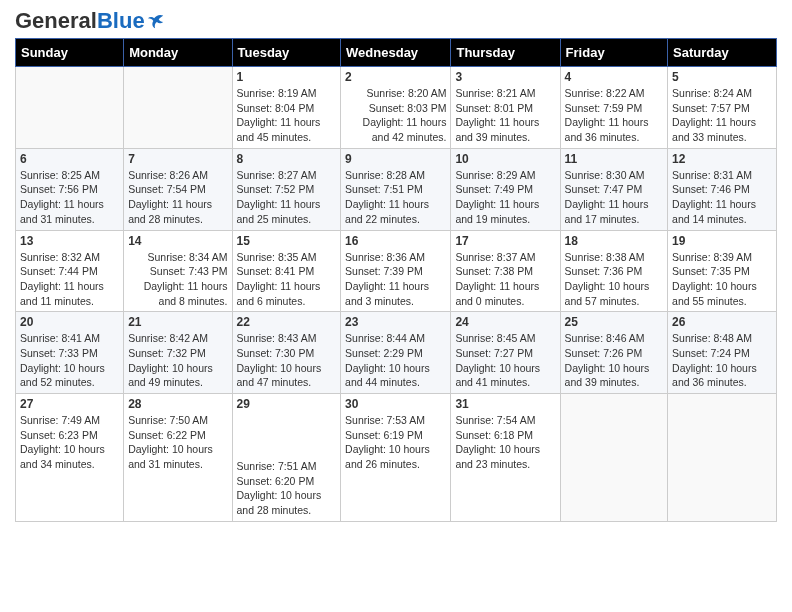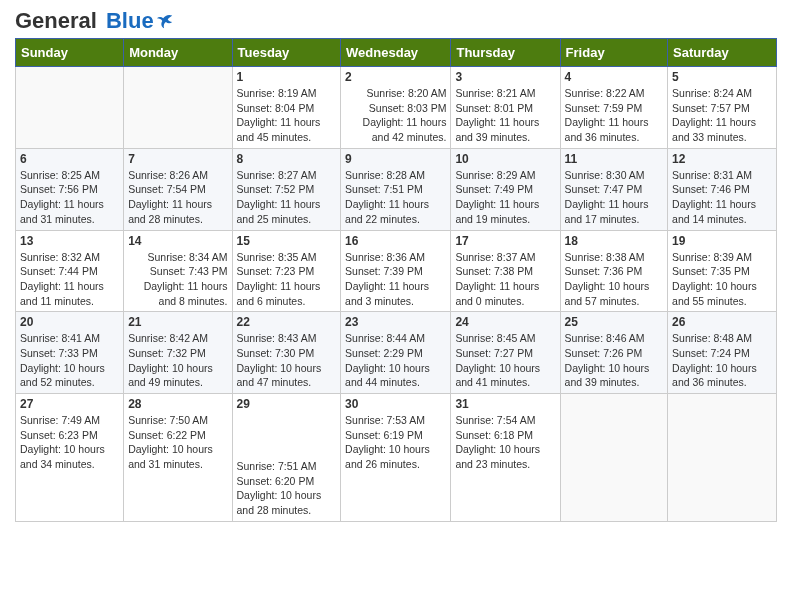--- a/index.html
+++ b/index.html
@@ -24,21 +24,21 @@
     }
     .logo-text {
       display: flex;
       align-items: center;
       font-size: 22px;
       font-weight: bold;
       color: #333;
       line-height: 1;
     }
     .logo-general { color: #333; }
-    .logo-blue { color: #1a6bbf; padding-left: 9px; }
+    .logo-blue { color: #1a6bbf; }
     .logo-bird {
       width: 18px;
       height: 18px;
       margin-left: 2px;
     }
     .title-section {
       text-align: right;
     }
     .month-title {
       font-size: 36px;
@@ -50,21 +50,21 @@
       font-size: 16px;
       color: #333;
       font-weight: bold;
     }
     .calendar {
       width: 100%;
       border-collapse: collapse;
       border: 1px solid #ccc;
     }
     .calendar th {
-      background-color: #4d7c0f;
+      background-color: #000000;
       color: #fff;
       font-size: 13px;
       font-weight: bold;
       text-align: left;
       padding: 6px 5px;
       border: 1px solid #3a60a8;
     }
     .calendar td {
       vertical-align: top;
       border: 1px solid #ccc;
@@ -212,21 +212,21 @@
         </td>
         <td>
           <span class="day-number">14</span>
           <div class="day-info" style="white-space: pre-line; text-align: right;">Sunrise: 8:34 AM
 Sunset: 7:43 PM
 Daylight: 11 hours and 8 minutes.</div>
         </td>
         <td>
           <span class="day-number">15</span>
           <div class="day-info" style="white-space: pre-line;">Sunrise: 8:35 AM
-Sunset: 7:23 PM
+Sunset: 8:41 PM
 Daylight: 11 hours and 6 minutes.</div>
         </td>
         <td>
           <span class="day-number">16</span>
           <div class="day-info" style="white-space: pre-line;">Sunrise: 8:36 AM
 Sunset: 7:39 PM
 Daylight: 11 hours and 3 minutes.</div>
         </td>
         <td>
           <span class="day-number">17</span>

